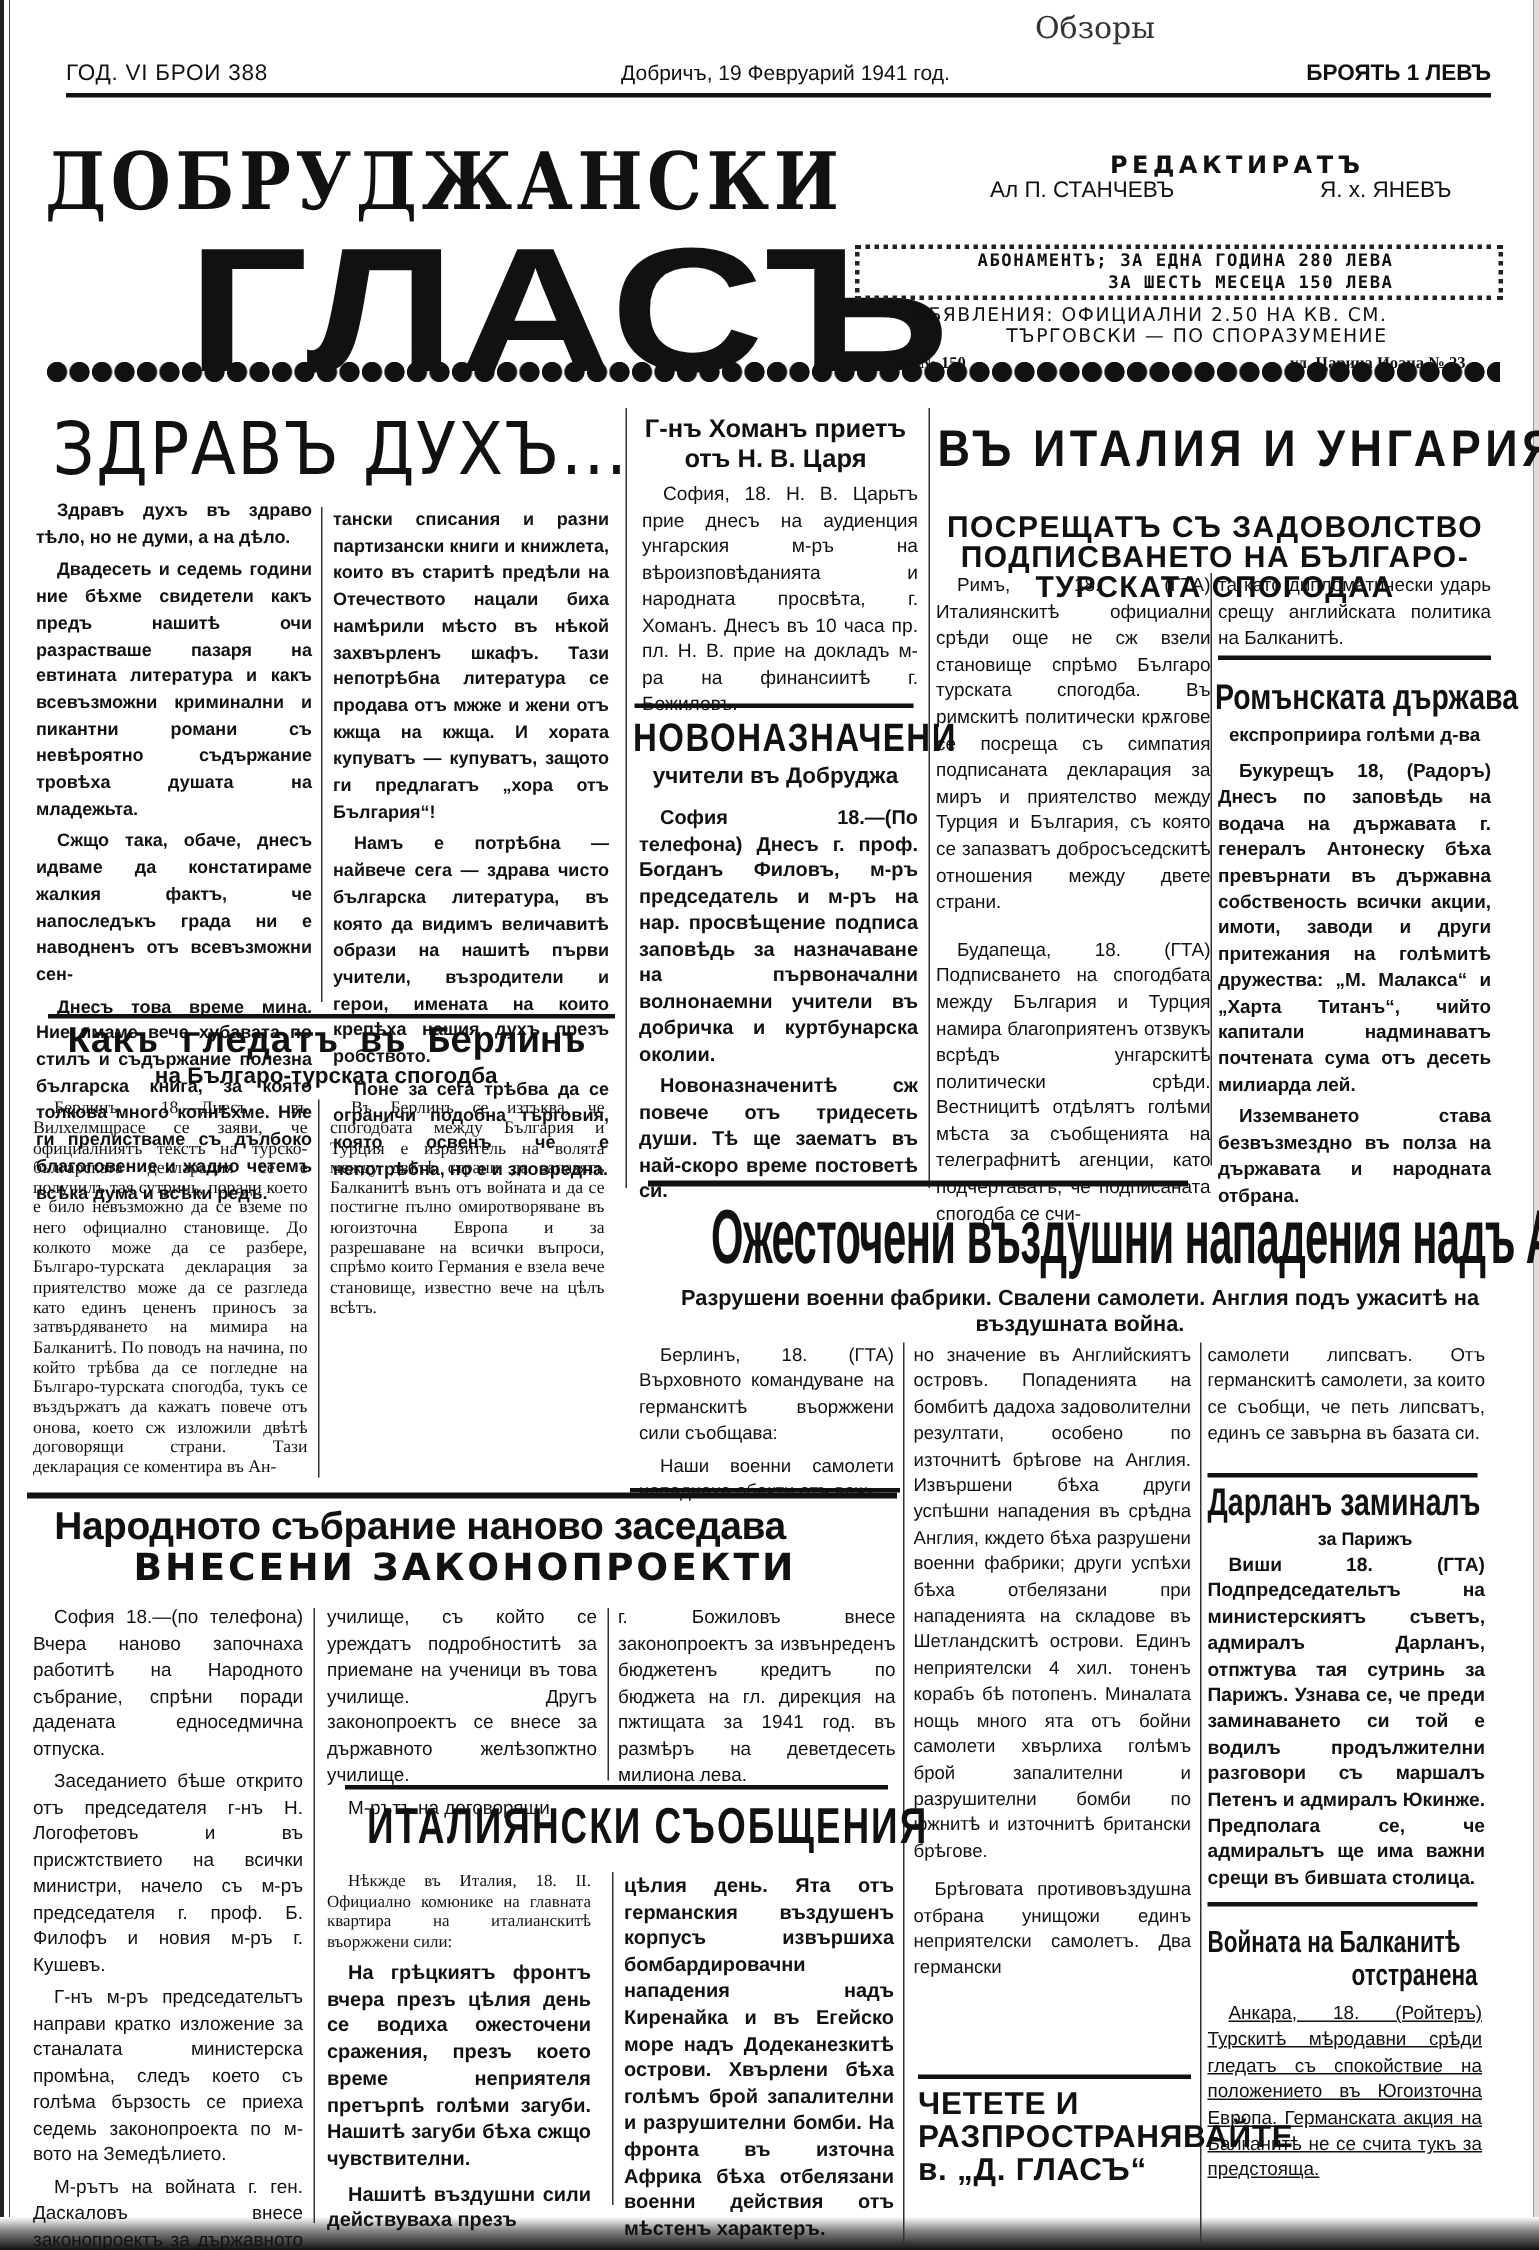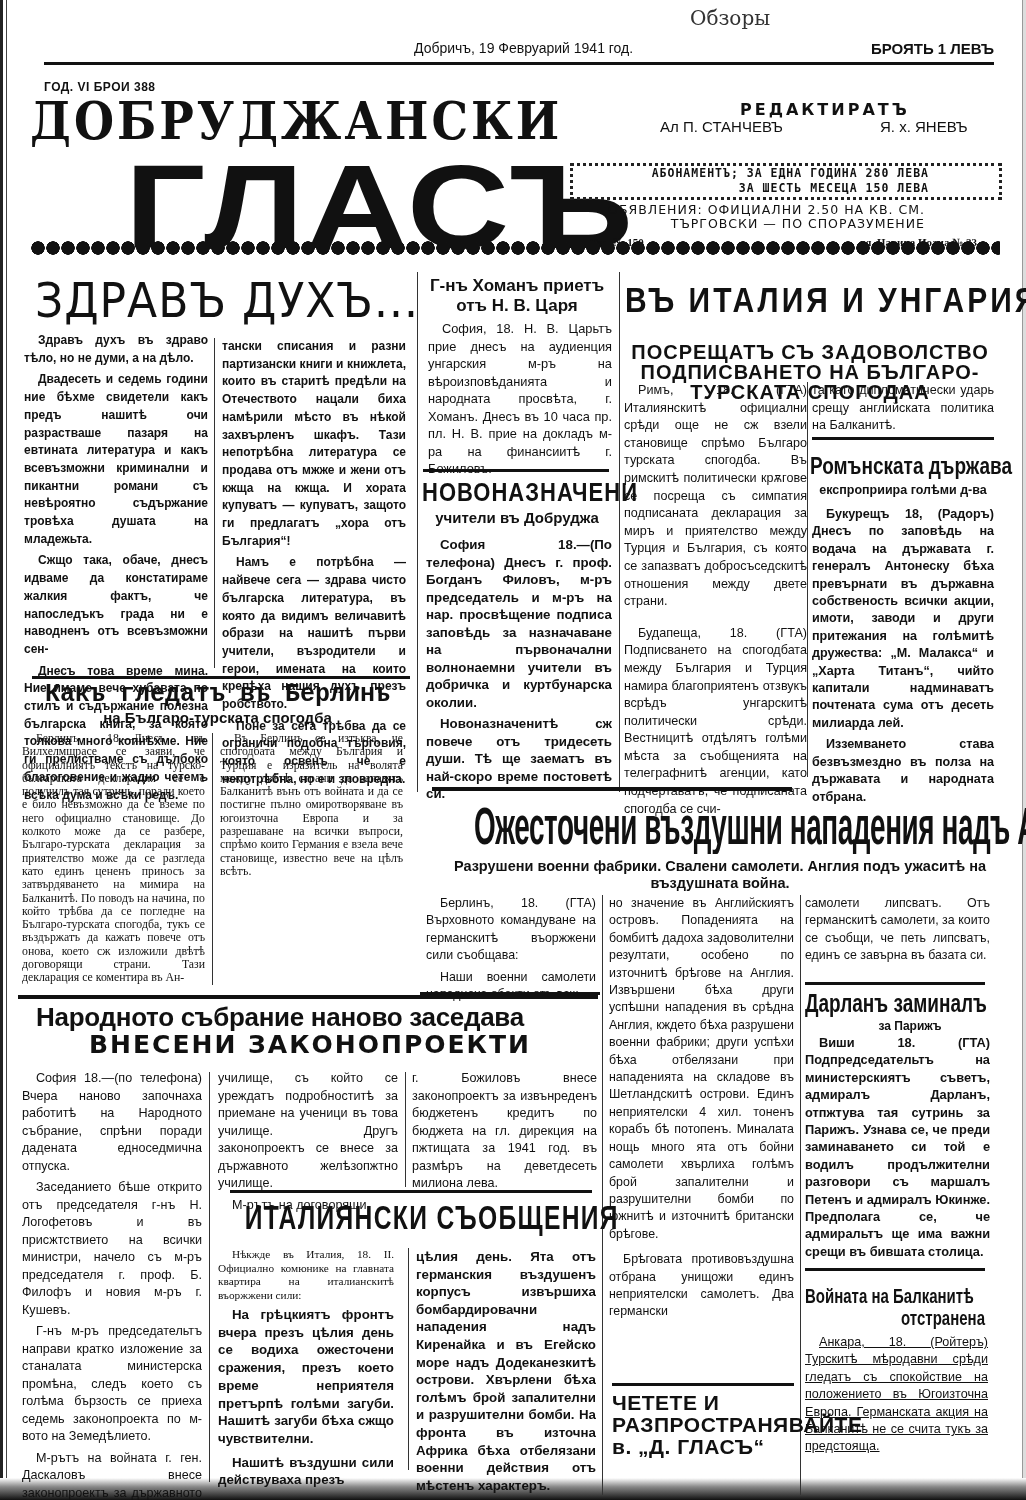--- a/index.html
+++ b/index.html
@@ -7,21 +7,21 @@
   body { position: relative; font-family: "DejaVu Sans", sans-serif; color: #111; }
   .abs { position: absolute; }
   .leftedge { left: 0; top: 0; width: 9px; height: 1500px; background: linear-gradient(90deg, #222 0 3px, #fff 3px 6px, #444 6px 7px, #fff 7px); }
   .rightedge { right: 0; top: 0; width: 6px; height: 1500px; background: linear-gradient(90deg, #fff 0 2px, #999 2px 3px, #ddd 3px); }
   .bottomedge { left: 0; bottom: 0; width: 1026px; height: 22px; background: linear-gradient(180deg, #fff 0, #888 40%, #111 100%); }
   .hrthick { height: 4px; background: #111; }
   .vrule { width: 1px; background: #333; }
   
   .topline { top: 40px; left: 44px; width: 950px; height: 22px; font-family: "Liberation Sans", sans-serif; }
   .topline span { position: absolute; top: 0; white-space: nowrap; }
-  .ti-left { left: 0; font-weight: bold; font-size: 12px; letter-spacing: 0.5px; margin-top: 40px; }
+  .ti-left { left: 0; font-weight: normal; font-size: 15px; letter-spacing: 0.5px; }
   .ti-mid { left: 370px; font-size: 14px; }
   .ti-right { right: 0; font-weight: bold; font-size: 15px; }
   .title1 { top: 90px; left: 30px; font-family: "DejaVu Serif", serif; font-weight: bold; font-size: 46px; letter-spacing: 3px; transform: scaleY(1.15); transform-origin: left top; white-space: nowrap; }
   .title2 { top: 148px; left: 125px; font-family: "Liberation Sans", sans-serif; font-weight: 900; font-size: 118px; letter-spacing: 2px; line-height: 1; transform: scaleX(1.2); transform-origin: left top; white-space: nowrap; }
   .ed-label { top: 100px; left: 740px; font-weight: bold; font-size: 16px; letter-spacing: 3px; }
   .ed-a { top: 118px; left: 660px; font-family: "Liberation Sans", sans-serif; font-size: 15px; }
   .ed-b { top: 118px; left: 880px; font-family: "Liberation Sans", sans-serif; font-size: 15px; }
   .subbox { top: 163px; left: 570px; width: 432px; height: 37px; border: 3px dotted #222; text-align: right; padding-right: 70px; font-family: "DejaVu Sans Mono", monospace; font-weight: bold; font-size: 11.5px; letter-spacing: 1px; line-height: 15px; }
   .ads { top: 203px; left: 600px; width: 400px; font-family: "DejaVu Sans", sans-serif; font-size: 12.5px; letter-spacing: 1px; line-height: 14px; text-align: right; padding-right: 75px; }
   .tel { top: 236px; left: 590px; font-family: "Liberation Serif", serif; font-weight: bold; font-size: 11px; }

